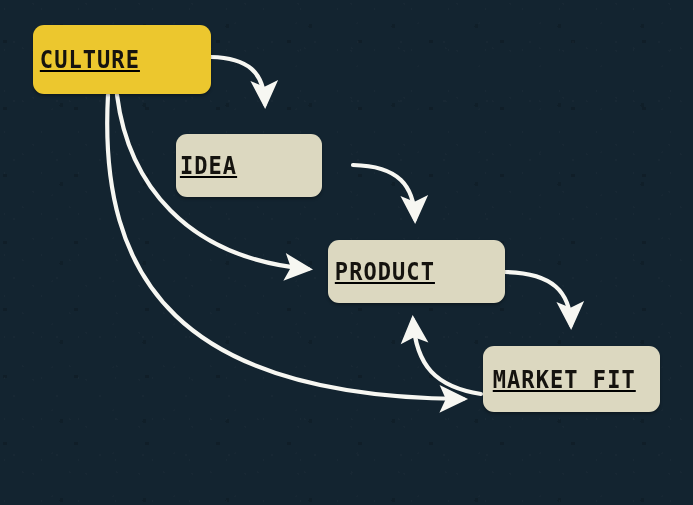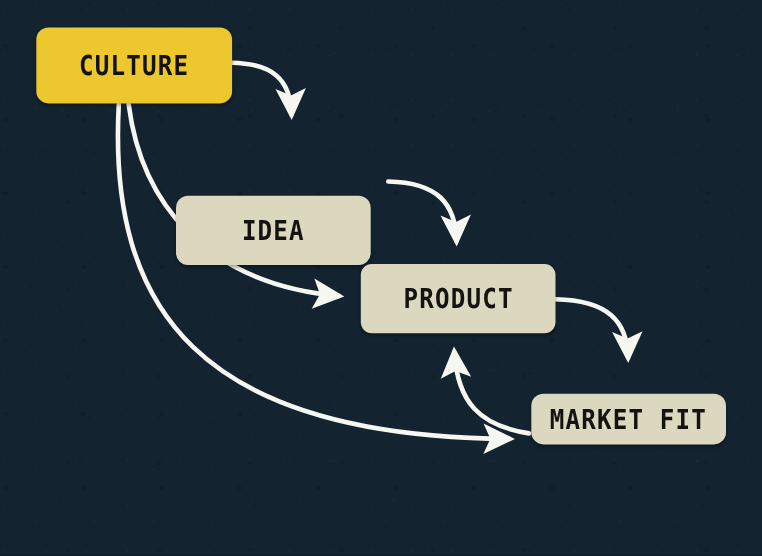--- a/index.html
+++ b/index.html
@@ -27,51 +27,52 @@
   #edges {
     position: absolute;
     left: 0; top: 0;
     width: 693px;
     height: 505px;
   }
   .node {
     position: absolute;
     display: flex;
     align-items: center;
-    justify-content: center;
+    justify-content: flex-start;
     border-radius: 11px;
     box-sizing: border-box;
     z-index: 5;
     box-shadow: 0 2px 3px rgba(0,0,0,0.30);
+    text-decoration: underline;
   }
   .node-label {
     font-family: "DejaVu Sans Mono", "Liberation Mono", monospace;
     font-weight: bold;
     font-size: 25px;
     letter-spacing: 1.2px;
     color: #15130f;
     white-space: nowrap;
     transform: scaleX(0.88);
     line-height: 1;
   }
   #node-culture {
     left: 33px; top: 25px;
     width: 178px; height: 69px;
   }
   #node-idea {
-    left: 160px; top: 134px;
-    width: 177px; height: 63px; margin-top: 44px;
+    left: 176px; top: 134px;
+    width: 146px; height: 63px;
   }
   #node-product {
     left: 328px; top: 240px;
-    width: 177px; height: 63px; border-radius: 10px;
+    width: 177px; height: 63px;
   }
   #node-marketfit {
-    left: 483px; top: 358px;
-    width: 177px; height: 46px;
+    left: 483px; top: 346px;
+    width: 177px; height: 66px;
   }
   #watermark {
     position: absolute;
     right: 46px;
     top: 38px;
     font-family: "DejaVu Serif", "Liberation Serif", serif;
     font-weight: bold;
     font-style: italic;
     font-size: 37px;
     color: #f2f2ee;

